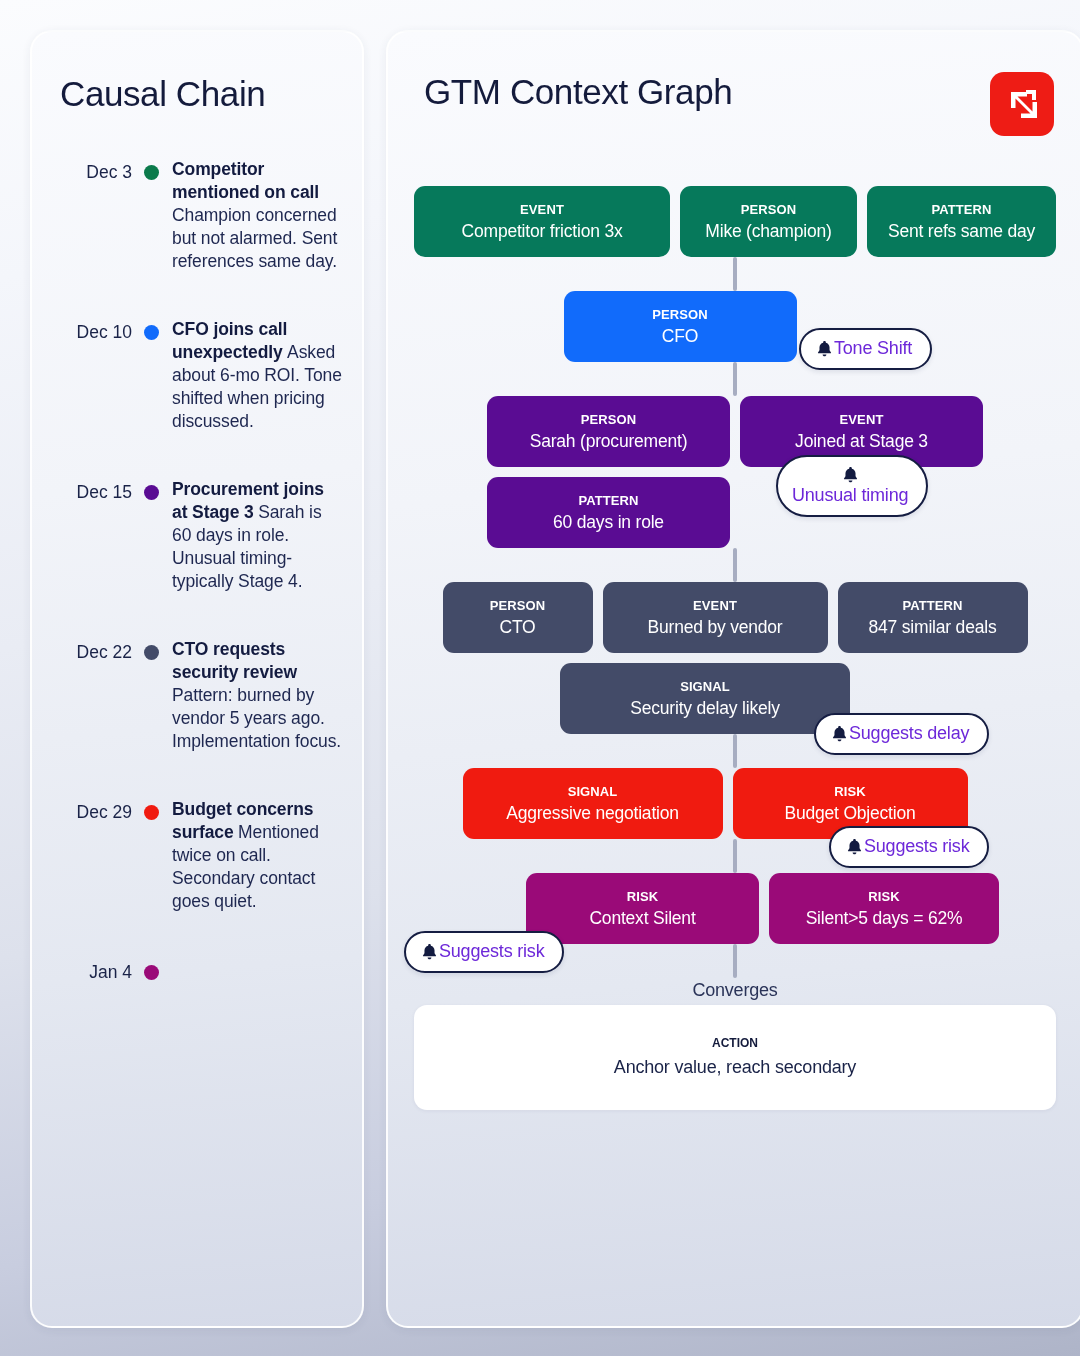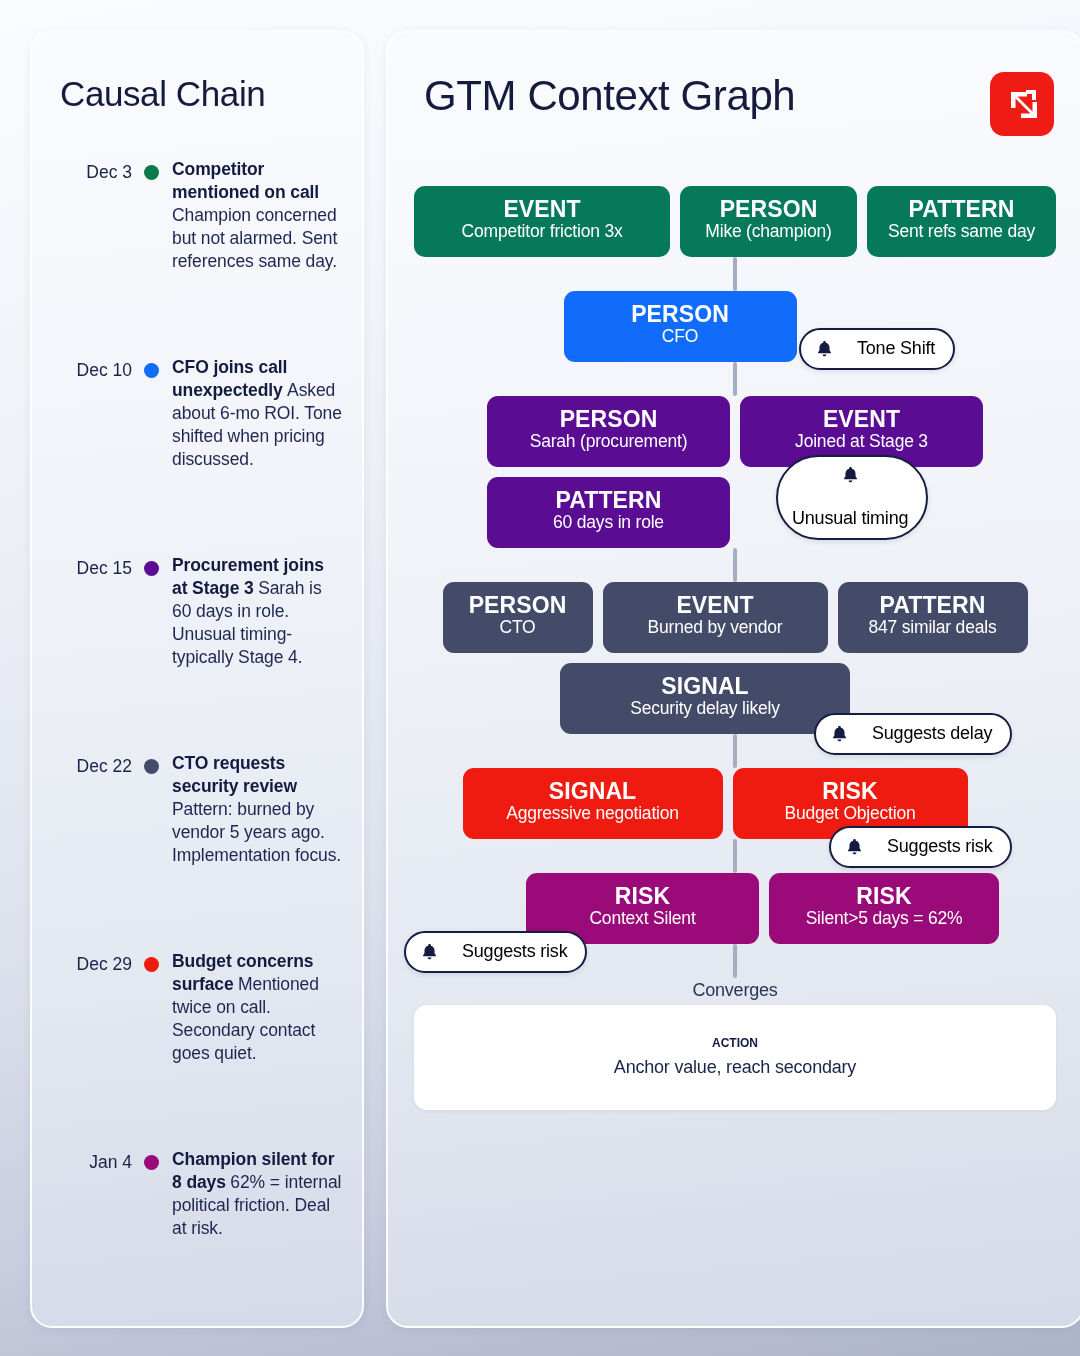--- a/index.html
+++ b/index.html
@@ -47,21 +47,21 @@
 
   .panel-title {
     font-size: 35px;
     font-weight: 400;
     color: #141B3C;
     letter-spacing: -0.4px;
     margin-bottom: 44px;
     padding-left: 2px;
   }
 
-  .timeline { display: flex; flex-direction: column; gap: 38px; }
+  .timeline { display: flex; flex-direction: column; }
 
   .tl-item {
     display: flex;
     align-items: flex-start;
     margin-bottom: 45px;
   }
 
   .tl-date {
     width: 74px;
     flex: 0 0 74px;
@@ -105,21 +105,21 @@
   }
 
   .rp-header {
     display: flex;
     align-items: flex-start;
     justify-content: space-between;
     margin-bottom: 50px;
   }
 
   .rp-title {
-    font-size: 42px;
+    font-size: 35px;
     font-weight: 400;
     color: #141B3C;
     letter-spacing: -0.4px;
     padding-left: 10px;
   }
 
   .logo {
     width: 64px; height: 64px;
     border-radius: 14px;
     background: #EE1C15;
@@ -143,21 +143,21 @@
   .node {
     border-radius: 11px;
     color: #ffffff;
     text-align: center;
     padding: 13px 14px 15px 14px;
     display: flex;
     flex-direction: column;
     justify-content: center;
   }
   .node .n-type {
-    font-size: 23px;
+    font-size: 13px;
     font-weight: 700;
     line-height: 21px;
     letter-spacing: 0.1px;
   }
   .node .n-label {
     font-size: 17.5px;
     font-weight: 400;
     line-height: 22px;
     letter-spacing: -0.2px;
   }
@@ -167,27 +167,27 @@
     height: 34px;
     background: #A7ADC1;
     border-radius: 2px;
     margin: 0 auto;
   }
 
   .badge {
     position: absolute;
     display: inline-flex;
     align-items: center;
-    gap: 23px;
+    gap: 0;
     background: #ffffff;
     border: 2.5px solid #151D42;
     border-radius: 999px;
     padding: 8px 18px 9px 14px;
     font-size: 18px;
-    color: #000000;
+    color: #6d28d9;
     letter-spacing: -0.2px;
     white-space: nowrap;
     box-shadow: 0 2px 5px rgba(20,30,70,0.10);
     z-index: 5;
   }
   .badge svg { display: block; flex: 0 0 auto; }
 
   .converges {
     font-size: 18px;
     color: #2A3358;
@@ -242,21 +242,20 @@
           <div class="tl-body"><span class="tl-headline">CTO requests security review</span> <span class="tl-detail">Pattern: burned by vendor 5 years ago. Implementation focus.</span></div>
         </div>
         <div class="tl-item">
           <div class="tl-date">Dec 29</div>
           <div class="tl-dot" style="background: rgb(240, 27, 16);"></div>
           <div class="tl-body"><span class="tl-headline">Budget concerns surface</span> <span class="tl-detail">Mentioned twice on call. Secondary contact goes quiet.</span></div>
         </div>
         <div class="tl-item" style="margin-bottom: 0px;">
           <div class="tl-date">Jan 4</div>
           <div class="tl-dot" style="background: rgb(154, 10, 120);"></div>
-          <div class="tl-body"><span class="tl-headline">Champion silent for 8 days</span> <span class="tl-detail">62% = internal political friction. Deal at risk.</span></div>
         </div>
       </div>
   </section>
 
   <section class="panel right-panel">
     <div class="rp-header">
       <h1 class="rp-title">GTM Context Graph</h1>
       <div class="logo">
         <svg width="40" height="40" viewBox="0 0 40 40" aria-hidden="true">
           <path d="M9 8 H25 V12.5 H15.5 L30.5 27.5 V18 H35 V34 H19 V29.5 H28.5 L13.5 14.5 V24 H9 Z" fill="#ffffff"></path>

